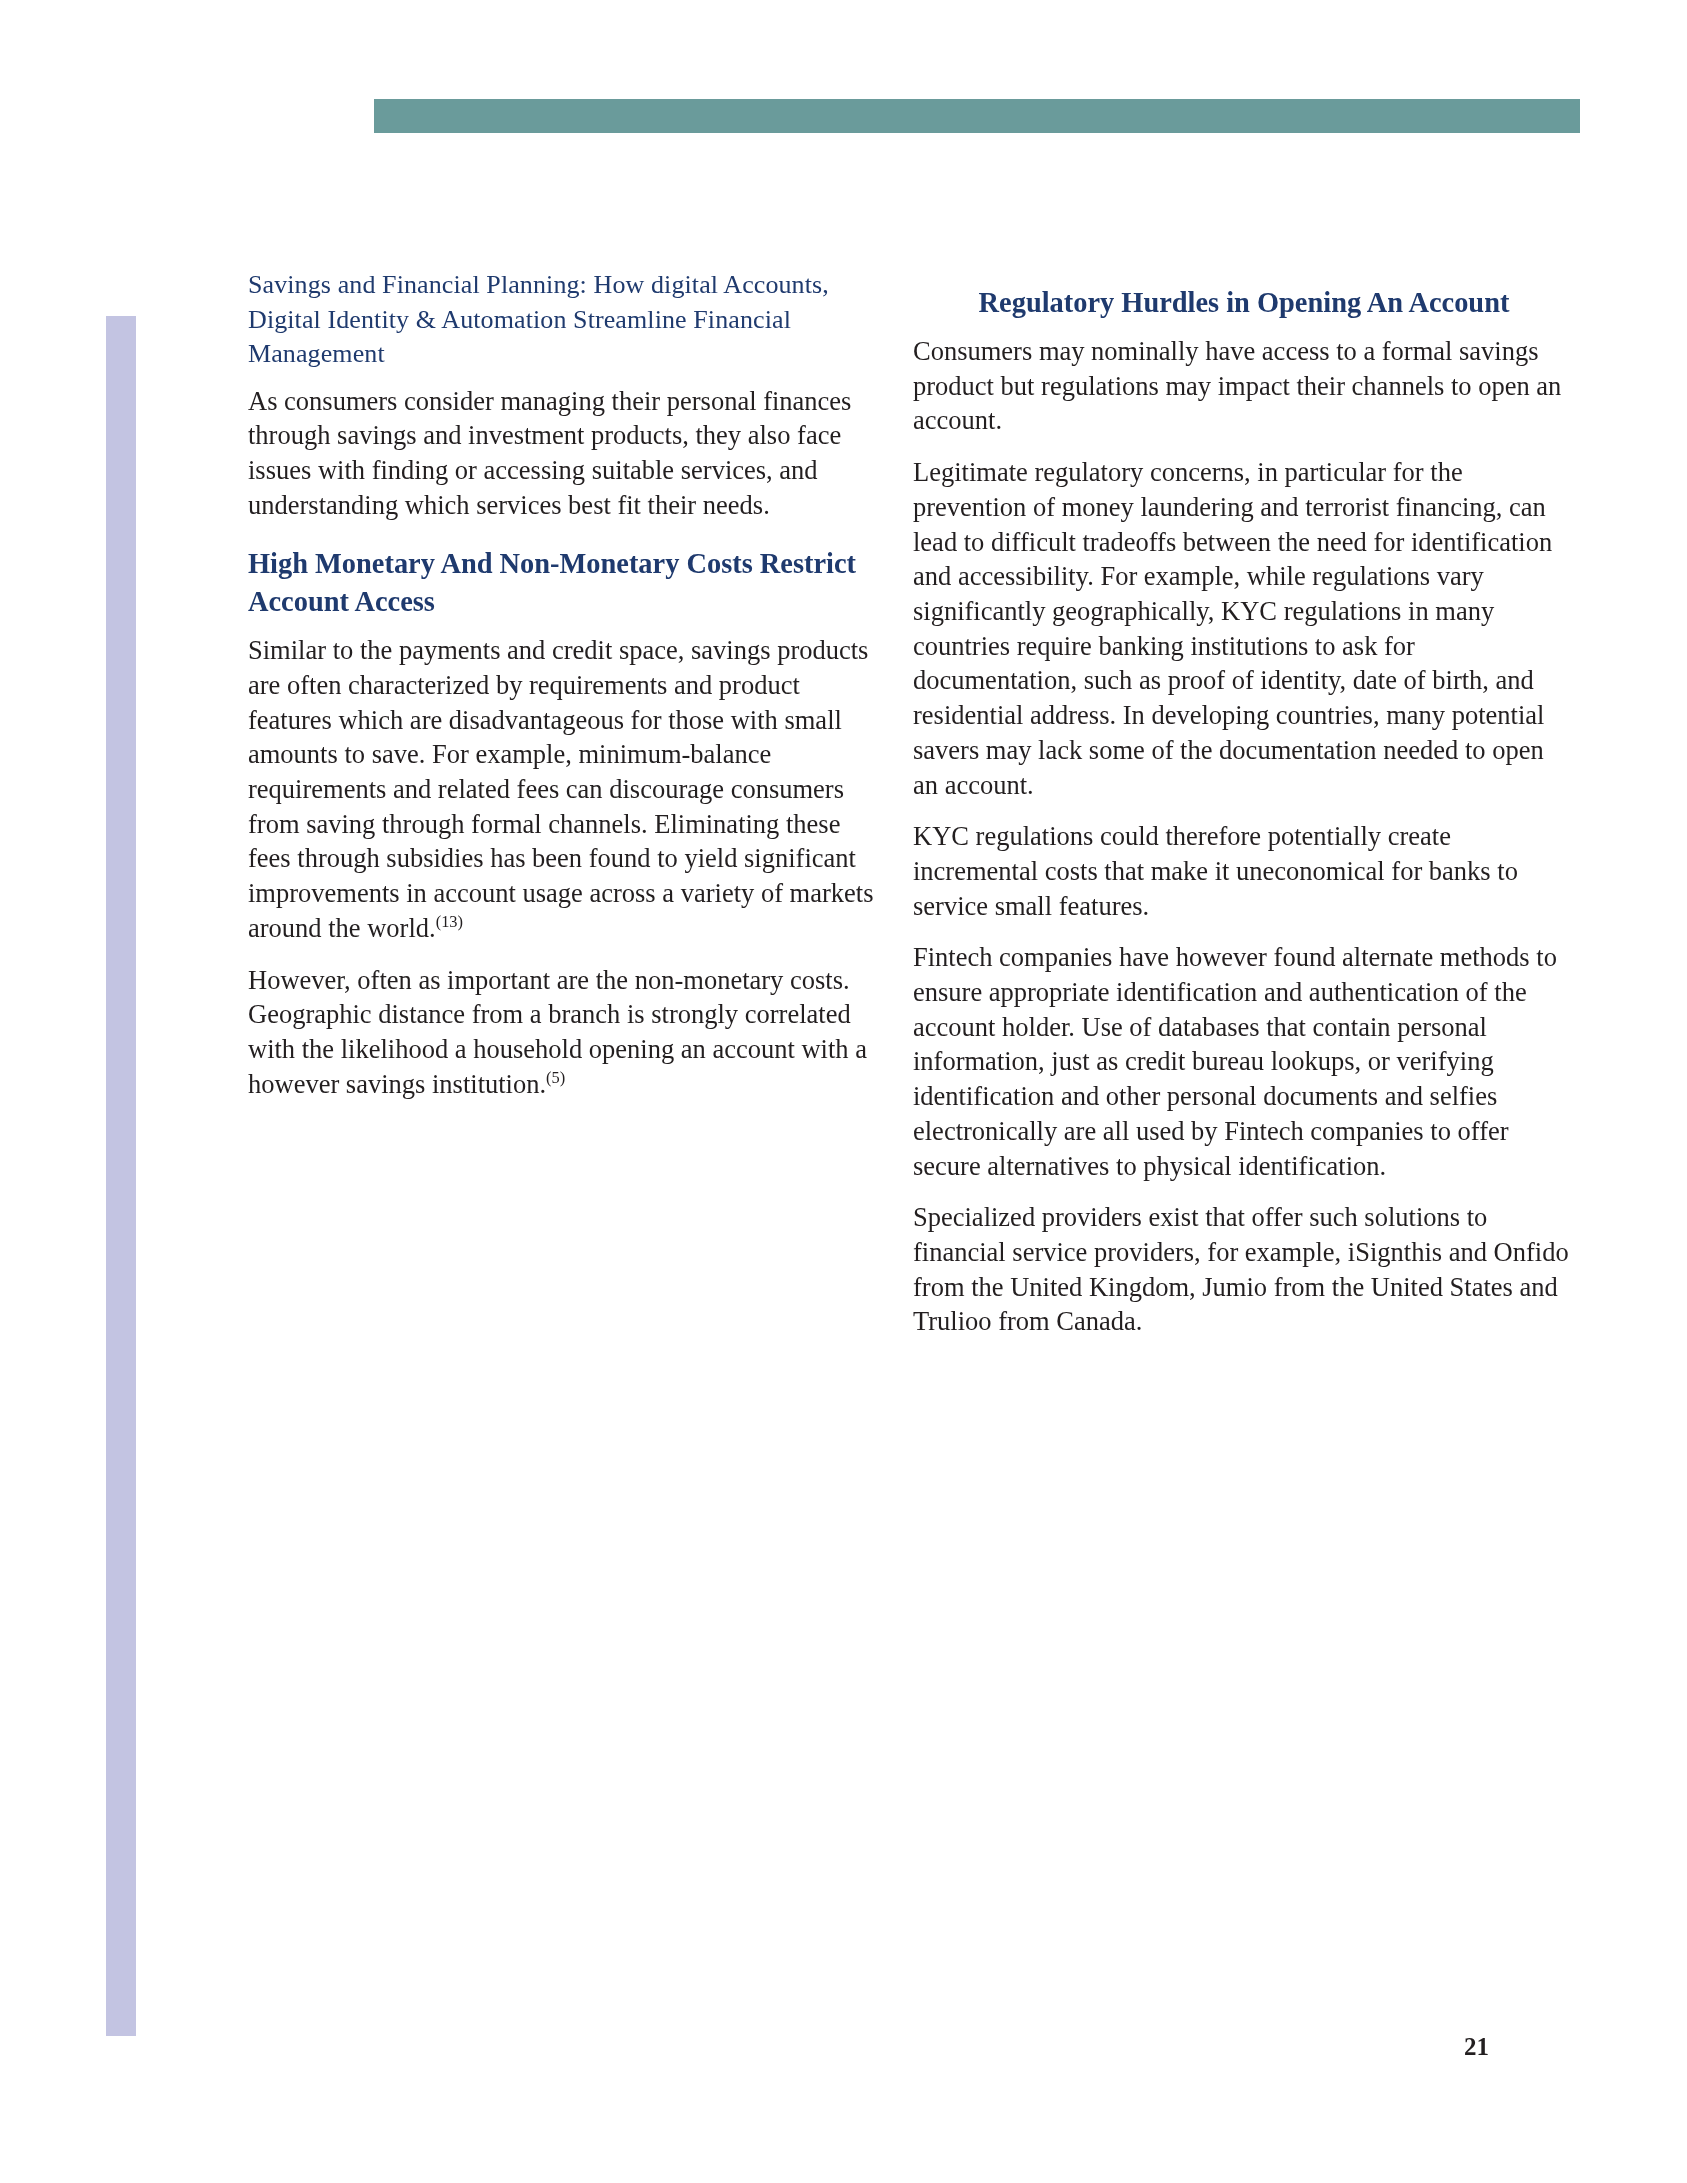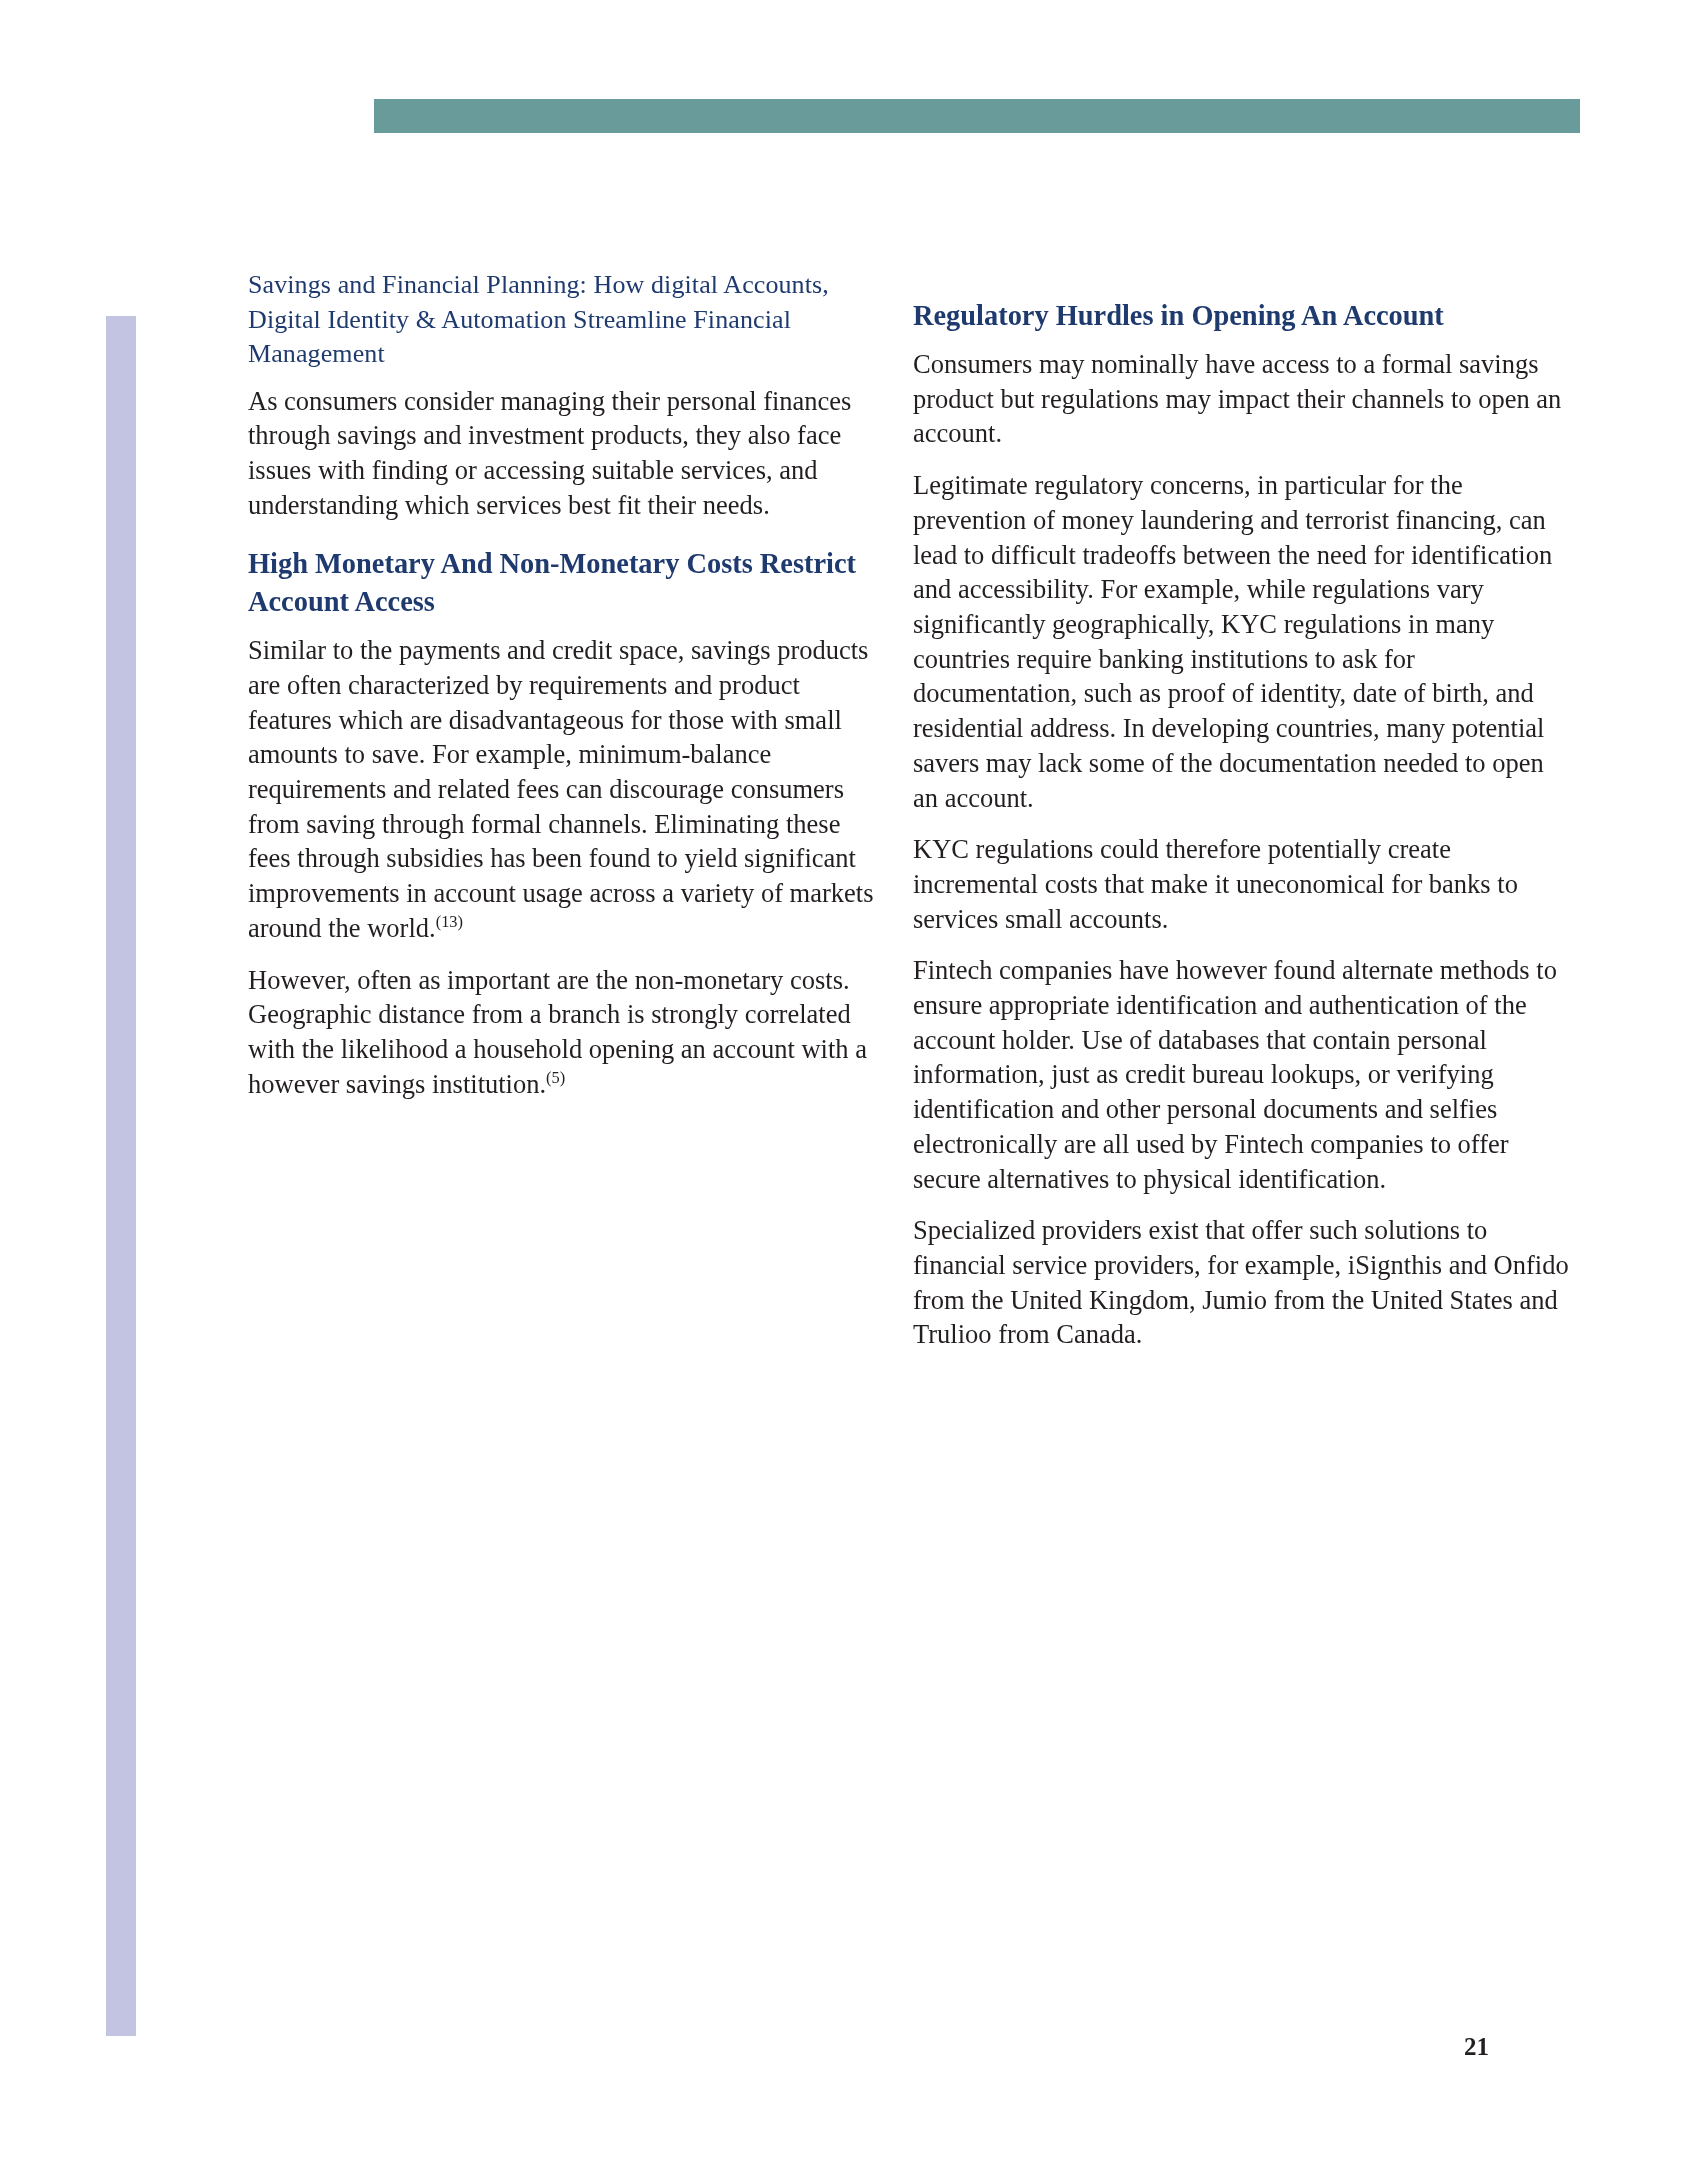--- a/index.html
+++ b/index.html
@@ -68,21 +68,22 @@
 
   h2.section-head {
     margin: 22.5px 0 12px 0;
     font-family: "Liberation Serif", serif;
     font-weight: bold;
     font-size: 28.4px;
     line-height: 1.34;
     color: #1f3a6e;
   }
   h2.section-head.first {
-    margin-top: 13px;
+    margin-top: 0;
+    text-align: center;
   }
 
   p.body-text {
     margin: 0 0 17px 0;
     font-family: "Liberation Serif", serif;
     font-size: 26.5px;
     line-height: 1.31;
     color: #231f20;
     text-align: left;
   }
@@ -124,21 +125,21 @@
     <p class="body-text"><span>Similar to the payments and credit space, savings products are often characterized by requirements and product features which are disadvantageous for those with small amounts to save. For example, minimum-balance requirements and related fees can discourage consumers from saving through formal channels. Eliminating these fees through subsidies has been found to yield significant improvements in account usage across a variety of markets around the world.</span><sup class="fn">(13)</sup></p>
 
     <p class="body-text"><span>However, often as important are the non-monetary costs. Geographic distance from a branch is strongly correlated with the likelihood a household opening an account with a however savings institution.</span><sup class="fn">(5)</sup></p>
   </div>
 
   <div class="col-right">
     <h2 class="section-head first">Regulatory Hurdles in Opening An Account</h2>
 
     <p class="body-text">Consumers may nominally have access to a formal savings product but regulations may impact their channels to open an account.</p>
     <p class="body-text">Legitimate regulatory concerns, in particular for the prevention of money laundering and terrorist financing, can lead to difficult tradeoffs between the need for identification and accessibility.  For example, while regulations vary significantly geographically, KYC regulations in many countries require banking institutions to ask for documentation, such as proof of identity, date of birth, and residential address.  In developing countries, many potential savers may lack some of the documentation needed to open an account.</p>
-    <p class="body-text">KYC regulations could therefore potentially create incremental costs that make it uneconomical for banks to services small accounts.</p>
+    <p class="body-text">KYC regulations could therefore potentially create incremental costs that make it uneconomical for banks to service small features.</p>
     <p class="body-text">Fintech companies have however found alternate methods to ensure appropriate identification and authentication of the account holder. Use of databases that contain personal information, just as credit bureau lookups, or verifying identification and other personal documents and selfies electronically are all used by Fintech companies to offer secure alternatives to physical identification.</p>
     <p class="body-text">Specialized providers exist that offer such solutions to financial service providers, for example, iSignthis and Onfido from the United Kingdom, Jumio from the United States and Trulioo from  Canada.</p>
   </div>
 
   <div class="page-number">21</div>
 
 </div>
 
 
 </body></html>

